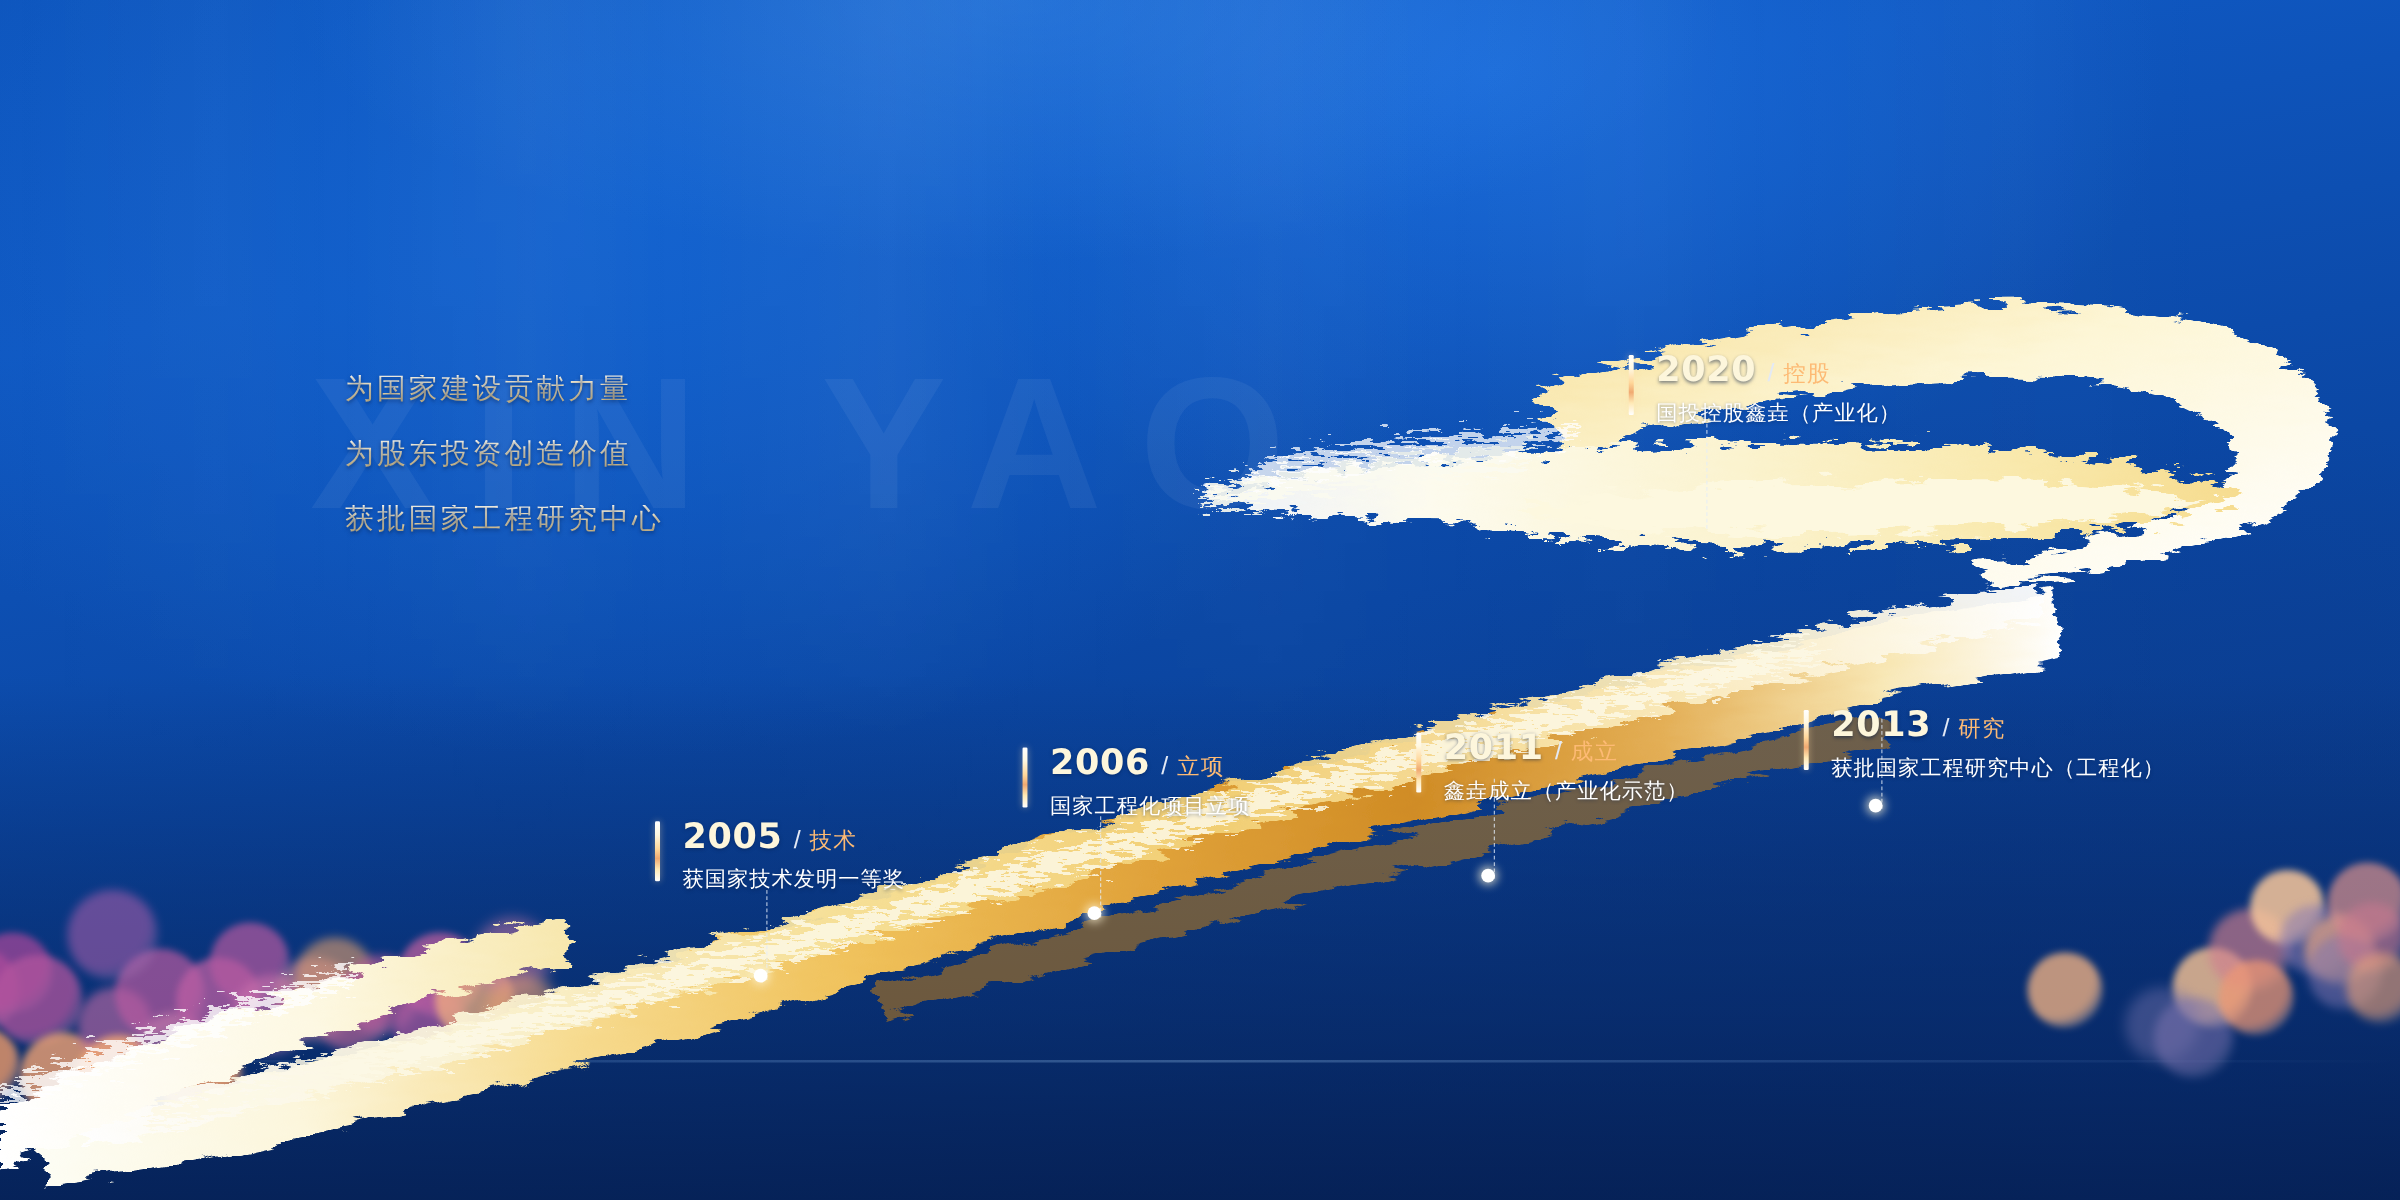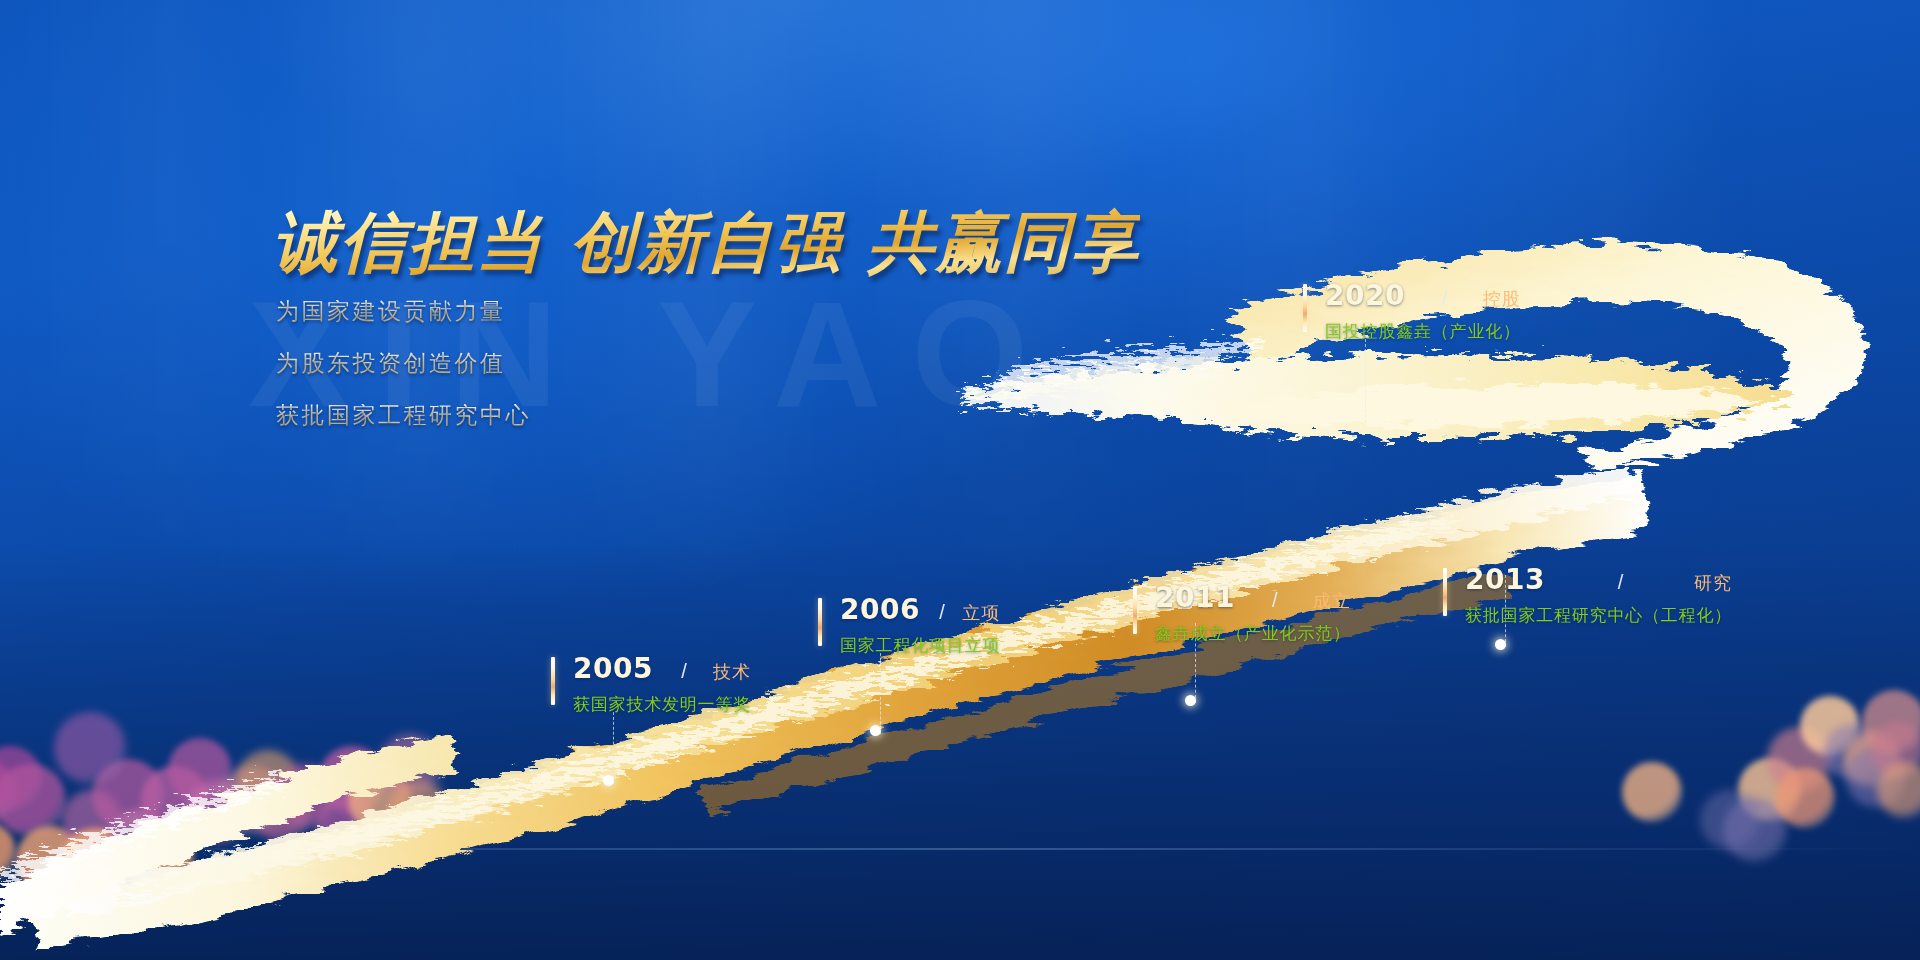--- a/index.html
+++ b/index.html
@@ -142,21 +142,20 @@
     border-radius: 1px;
     background: linear-gradient(180deg, #ffffff 0%, #fff8e2 22%, #ffd79a 46%, #f0a971 62%, #ffe9b5 80%, #ffffff 100%);
     box-shadow: 0 0 6px rgba(255,225,170,0.45);
   }
   .ms-body { padding-left: 22px; }
   .ms-top {
     line-height: 1;
     margin-bottom: 13px;
     display: flex;
     align-items: baseline;
-    justify-content: space-between;
   }
   .ms-year {
     font-size: 28px;
     font-weight: 700;
     color: #fdf6dc;
     letter-spacing: .5px;
     font-family: "DejaVu Sans", "Liberation Sans", sans-serif;
     text-shadow: 0 1px 3px rgba(4,26,70,0.5);
   }
   .ms-sep {
@@ -166,21 +165,21 @@
     font-weight: 400;
   }
   .ms-tag {
     font-size: 18px;
     color: #fdba74;
     letter-spacing: 1px;
     font-family: "DejaVu Sans", "Liberation Sans", sans-serif;
   }
   .ms-desc {
     font-size: 17px;
-    color: #84cc16;
+    color: #ffffff;
     letter-spacing: .8px;
     line-height: 1;
     font-family: "DejaVu Sans", "Liberation Sans", sans-serif;
     text-shadow: 0 1px 3px rgba(4,26,70,0.45);
   }
 
   .leader {
     position: absolute;
     width: 0;
     border-left: 1px dashed rgba(226,236,250,0.72);
@@ -354,34 +353,31 @@
 
       <g filter="url(#roughEdge)" opacity="0.55">
         <path d="M 700,790 C 900,730 1120,668 1320,616 C 1400,596 1460,582 1510,572
                  L 1514,596 C 1464,608 1404,622 1326,642 C 1126,694 906,756 706,816 Z" fill="#c07d18"></path>
       </g>
     </svg>
   </div>
 
   <div class="watermark">XIN YAO</div>
 
-  <div class="headline">
-    <span>诚信担当</span><span class="gap"></span><span>创新自强</span><span class="gap"></span><span>共赢同享</span>
-  </div>
 
   <div class="sublines">
     <div class="subline">为国家建设贡献力量</div>
     <div class="subline">为股东投资创造价值</div>
     <div class="subline">获批国家工程研究中心</div>
   </div>
 
   <div id="timeline-layer">
       <div class="leader" style="left: 613px; top: 712px; height: 72px;"></div>
       <div class="dot" style="left: 603px; top: 775px;"></div>
-      <div class="milestone" style="left: 551px; top: 655px;">
+      <div class="milestone" style="left: 524px; top: 655px;">
         <div class="ms-bar"></div>
         <div class="ms-body">
           <div class="ms-top">
             <span class="ms-year">2005</span>
             <span class="ms-sep">/</span>
             <span class="ms-tag">技术</span>
           </div>
           <div class="ms-desc">获国家技术发明一等奖</div>
         </div>
       </div>

